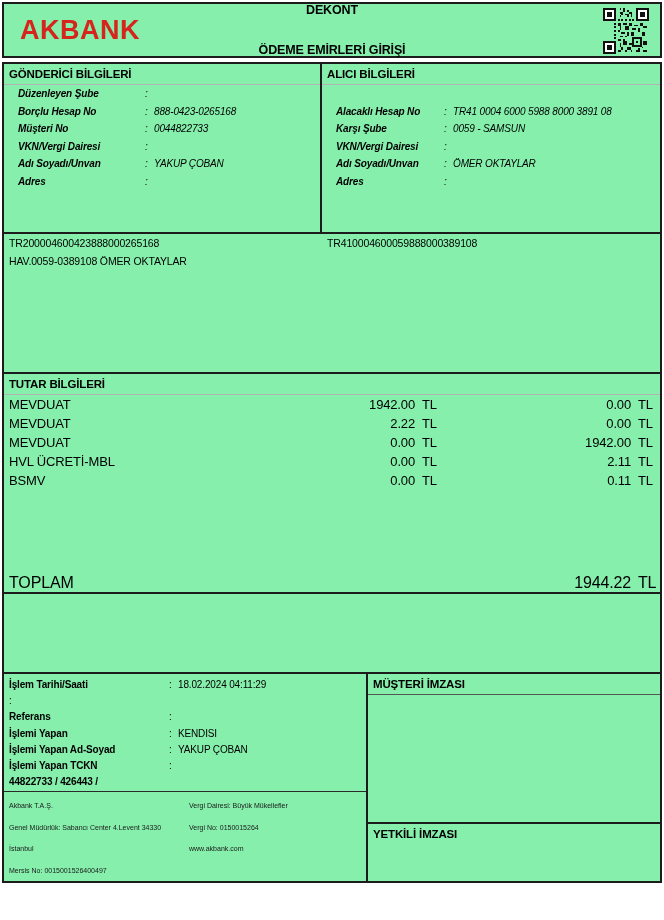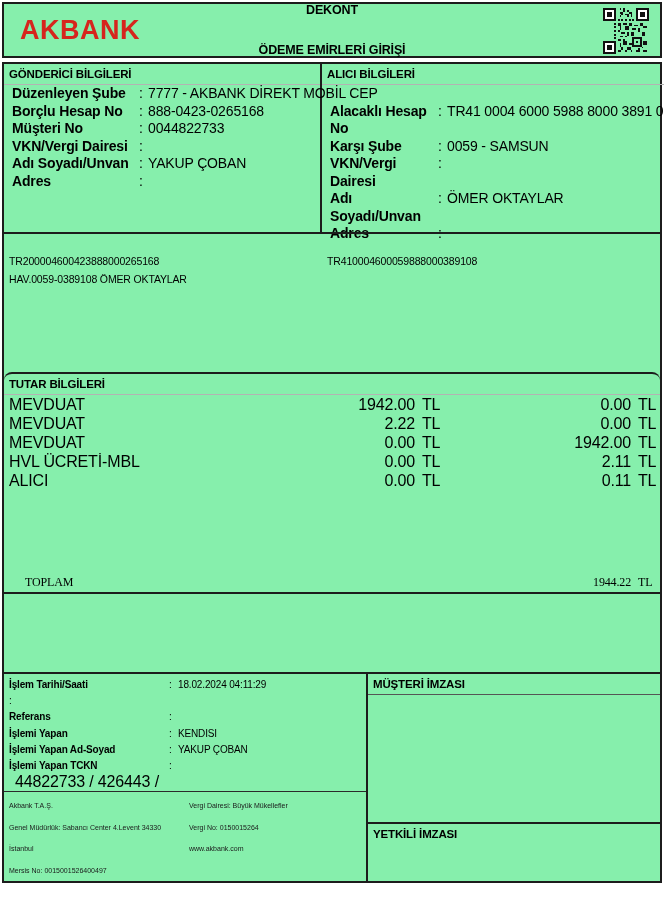--- a/index.html
+++ b/index.html
@@ -30,56 +30,56 @@
 
   .section-header {
     font-weight:bold; font-size:11.5px; line-height:15px;
     padding:3px 5px 2px; border-bottom:1px solid #b3b3b3;
   }
 
   
   .row-parties { height:168px; display:flex; }
   .cell-sender   { width:318px; border-right:2px solid #1c1c1c; }
   .cell-receiver { flex:1; }
-  .info-row { display:flex; font-size:14px; line-height:17.5px; padding-left:8px; }
+  .info-row { display:flex; font-size:10px; line-height:17.5px; padding-left:14px;font-style:italic; }
   .info-label { font-weight:bold; flex-shrink:0; }
   .cell-sender   .info-label { width:127px; }
   .cell-receiver .info-label { width:108px; }
   .info-colon { width:4px; flex-shrink:0; }
   .info-value { padding-left:5px; white-space:nowrap; }
   .spacer-row { height:17.5px; }
 
   
-  .row-refs { height:140px; border-top:2px solid #1c1c1c; font-size:10.5px; padding-top:18px; }
+  .row-refs { height:140px; border-top:2px solid #1c1c1c; font-size:10.5px; padding-top:0; }
   .ref-line { display:flex; line-height:18px; }
   .ref-left  { width:318px; padding-left:5px; }
   .ref-right { padding-left:5px; }
 
   
-  .row-amounts { height:220px; border-top:2px solid #1c1c1c; display:flex; flex-direction:column;border-radius:8px; }
-  .amount-row { display:flex; font-size:16px; line-height:19px; padding:0 8px 0 5px; }
+  .row-amounts { height:220px; border-top:2px solid #1c1c1c; display:flex; flex-direction:column; }
+  .amount-row { display:flex; font-size:13px; line-height:19px; padding:0 8px 0 5px; }
   .amount-label { flex:1; }
   .debit, .credit { display:flex; justify-content:flex-end; }
   .debit  { width:115px; }
   .credit { width:216px; }
   .cur { width:14px; text-align:right; margin-left:7px; }
   .amount-spacer { flex:1; }
-  .toplam-row { display:flex; font-size:12px; line-height:19px; padding:0 8px 0 21px;font-family:Liberation Serif, serif; }
+  .toplam-row { display:flex; font-size:16px; line-height:19px; padding:0 8px 0 5px; }
   .words-row { font-size:10.5px; line-height:17px; padding:0 5px 2px; white-space:pre; }
 
   
   .row-empty { height:80px; border-top:2px solid #1c1c1c; }
 
   
   .row-bottom { flex:1; border-top:2px solid #1c1c1c; display:flex; }
   .cell-transaction { width:364px; border-right:2px solid #1c1c1c; display:flex; flex-direction:column; }
   .txn-area { height:117px; padding-top:3px; }
   .txn-row { display:flex; font-size:10px; line-height:16.2px; padding-left:5px; }
   .txn-row .info-label { font-weight:bold; width:160px; flex-shrink:0; }
-  .txn-ref { font-weight:normal; font-size:16px; line-height:16px; padding-left:11px; }
+  .txn-ref { font-weight:bold; font-size:10px; line-height:16px; padding-left:5px; }
   .footer-block {
     border-top:1px solid #2a2a2a; flex:1;
     display:flex; font-size:7px; color:#1a1a1a; padding:3px 0 0 5px; letter-spacing:0;
   }
   .f-col { display:flex; flex-direction:column; }
   .f-col1 { width:180px; }
   .f-col2 { flex:1; }
   .f-line { line-height:21.5px; white-space:nowrap; }
 
   .cell-signatures { flex:1; display:flex; flex-direction:column; }
@@ -118,21 +118,20 @@
 </div>
 
 <div class="box main-box">
 
   <div class="row-parties">
     <div class="cell-sender">
       <div class="section-header">GÖNDERİCİ BİLGİLERİ</div>
       <div class="info-row">
         <span class="info-label">Düzenleyen Şube</span>
         <span class="info-colon">:</span>
-        <span class="info-value">7777 - AKBANK DİREKT MOBİL CEP</span>
       </div>
       <div class="info-row">
         <span class="info-label">Borçlu Hesap No</span>
         <span class="info-colon">:</span>
         <span class="info-value">888-0423-0265168</span>
       </div>
       <div class="info-row">
         <span class="info-label">Müşteri No</span>
         <span class="info-colon">:</span>
         <span class="info-value">0044822733</span>
@@ -235,21 +234,21 @@
       <span class="debit">
           <span>0.00</span>
           <span class="cur">TL</span>
         </span>
       <span class="credit">
           <span>2.11</span>
           <span class="cur">TL</span>
         </span>
     </div>
     <div class="amount-row">
-      <span class="amount-label">ALICI</span>
+      <span class="amount-label">BSMV</span>
       <span class="debit">
           <span>0.00</span>
           <span class="cur">TL</span>
         </span>
       <span class="credit">
           <span>0.11</span>
           <span class="cur">TL</span>
         </span>
     </div>
 

